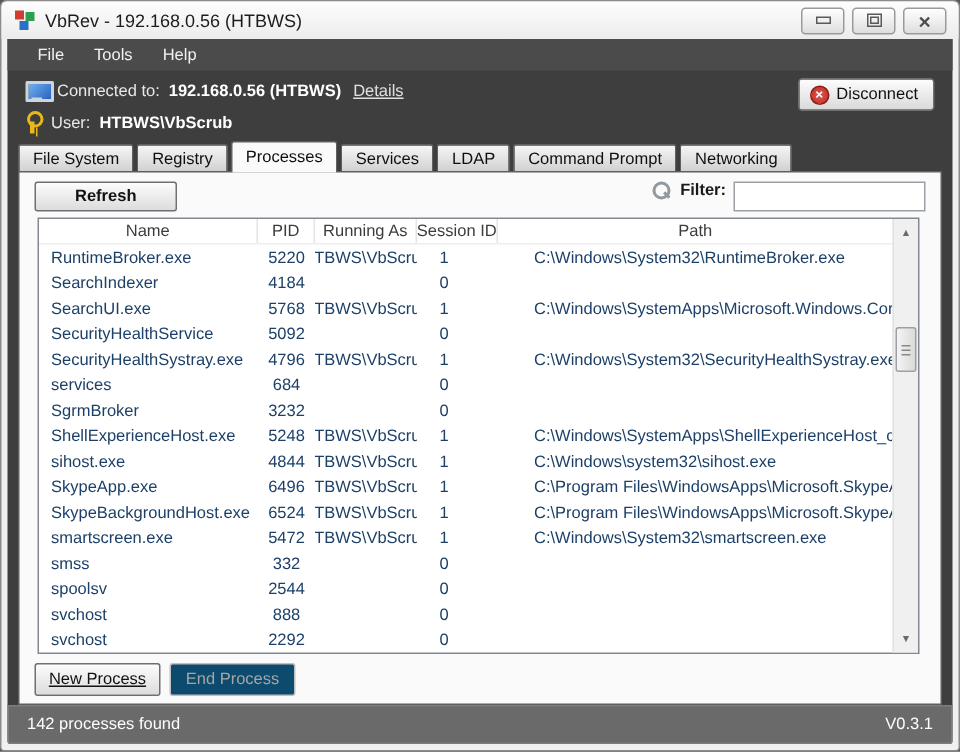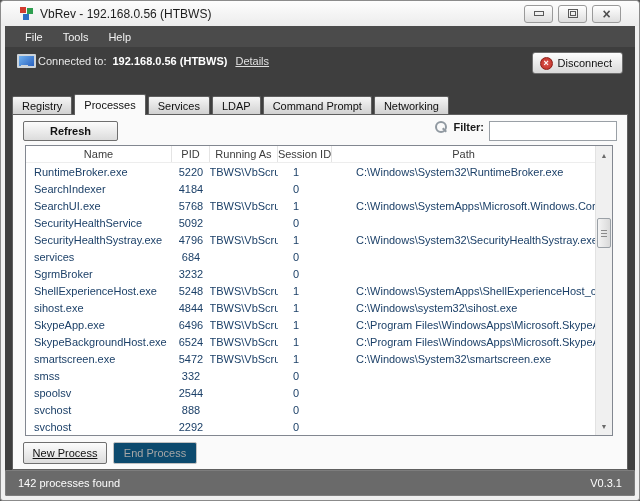--- a/index.html
+++ b/index.html
@@ -5,21 +5,21 @@
   html,body{margin:0;padding:0;width:640px;height:501px;overflow:hidden;
     font-family:"Liberation Sans", sans-serif;background:#555;}
   *{box-sizing:border-box;}
 
   .window{position:relative;width:640px;height:501px;background:#f0f0f0;
     border:1px solid #8b8b8b;border-radius:4px 4px 3px 3px;}
 
   
   .titlebar{position:absolute;top:0;left:0;right:0;height:25px;
     background:linear-gradient(#fdfdfd,#ececec);border-radius:4px 4px 0 0;
-    display:flex;align-items:center;padding:0 16px;}
+    display:flex;align-items:center;padding:0 6px;}
   .app-icon{width:15px;height:15px;position:relative;margin:0 6px 0 2px;flex:0 0 auto;}
   .app-icon::before{content:"";position:absolute;left:1px;top:1px;width:6px;height:6px;
     background:#d23b2f;box-shadow:7px 1px 0 #2e9e4f,3px 7px 0 #2d6fc4;}
   .title-text{font-size:12px;color:#1c1c1c;flex:1 1 auto;white-space:nowrap;}
   .win-btns{display:flex;gap:5px;margin-right:2px;}
   .win-btn{width:29px;height:18px;border:1px solid #9a9a9a;border-radius:3px;
     background:linear-gradient(#ffffff,#dedede);display:flex;align-items:center;
     justify-content:center;color:#4e4e4e;}
   .min-glyph{width:10px;height:5px;border:1px solid #5a5a5a;}
   .max-glyph{width:10px;height:9px;border:1px solid #5a5a5a;position:relative;}
@@ -157,27 +157,33 @@
         <span class="menu-item">Help</span>
       </div>
 
     <div class="conn">
       <div class="conn-line l1">
         <span class="monitor-icon"></span>
         <span>Connected to:</span>
         <span class="conn-strong">192.168.0.56 (HTBWS)</span>
         <a class="details-link">Details</a>
       </div>
+      <div class="conn-line l2">
+        <span class="key-icon"></span>
+        <span>User:</span>
+        <span class="conn-strong">HTBWS\VbScrub</span>
+      </div>
       <div class="disconnect-btn">
         <span class="disc-x">×</span>
         <span>Disconnect</span>
       </div>
     </div>
 
     <div class="tabstrip">
+        <div class="tab">File System</div>
         <div class="tab">Registry</div>
         <div class="tab active">Processes</div>
         <div class="tab">Services</div>
         <div class="tab">LDAP</div>
         <div class="tab">Command Prompt</div>
         <div class="tab">Networking</div>
       </div>
 
     <div class="tabpage">
 

